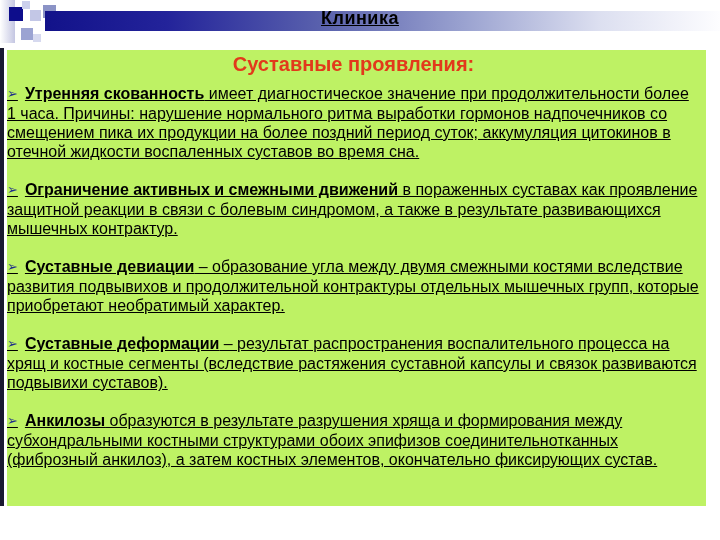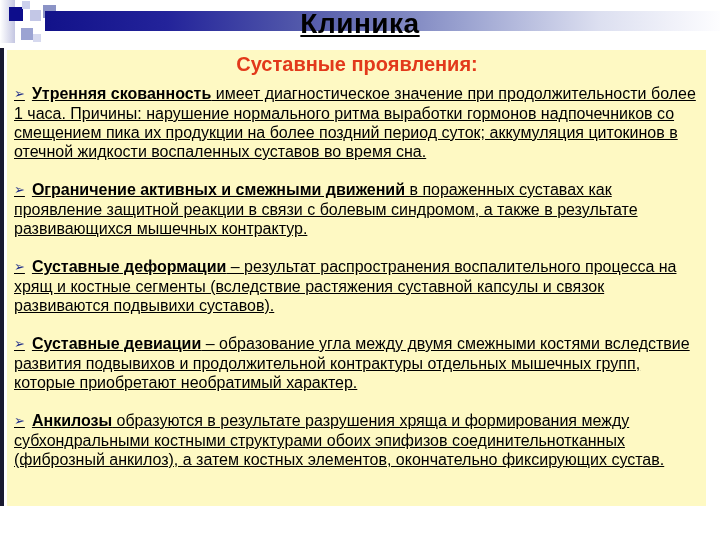--- a/index.html
+++ b/index.html
@@ -24,36 +24,36 @@
   .sq-f { left:33px; top:34px; width:8px;  height:8px;  background:#d6d9ef; }
   
   .banner {
     position:absolute; left:45px; top:11px; width:675px; height:20px;
     background:linear-gradient(to right,
       #12128a 0%, #23239a 18%, #5c64ae 42%, #9aa2d0 62%, #dcdff0 82%, #fdfdff 100%);
   }
   .slide-title {
     position:absolute; left:0; top:9px; width:100%;
     text-align:center;
-    font-size:28px; font-weight:bold; color:#000000;
+    font-size:18px; font-weight:bold; color:#000000;
     text-decoration:underline;
     letter-spacing:0.5px;
     line-height:1.05;
   }
   
   .left-strip {
     position:absolute; left:0; top:48px; width:4px; height:458px;
     background:#191930;
   }
   
   .content-box {
     position:absolute; left:7px; top:50px; width:699px; height:456px;
     box-sizing:border-box;
-    background:#fef9c3;
-    padding:3px 6px 0 7px;
+    background:#bef264;
+    padding:3px 6px 0 0;
   }
   .content-heading {
     text-align:center;
     font-size:20px; font-weight:bold;
     margin:0 0 8px 0;
     color:#e2391b;
   }
   .bullet {
     font-size:16px; line-height:19px;
     color:#000000;
@@ -87,20 +87,20 @@
 
   <div class="left-strip"></div>
 
   <div class="content-box">
     <div class="content-heading">Суставные проявления:</div>
 
     <p class="bullet"><span class="marker">➢</span><b>Утренняя скованность</b><span> имеет диагностическое значение при продолжительности более 1 часа. Причины: нарушение нормального ритма выработки гормонов надпочечников со смещением пика их продукции на более поздний период суток; аккумуляция цитокинов в отечной жидкости воспаленных суставов во время сна.</span></p>
 
     <p class="bullet"><span class="marker">➢</span><b>Ограничение активных и смежными движений</b><span> в пораженных суставах как проявление защитной реакции в связи с болевым синдромом, а также в результате развивающихся мышечных контрактур.</span></p>
 
+    <p class="bullet"><span class="marker">➢</span><b>Суставные девиации</b><span> – образование угла между двумя смежными костями вследствие развития подвывихов и продолжительной контрактуры отдельных мышечных групп, которые приобретают необратимый характер.</span></p>
+
     <p class="bullet"><span class="marker">➢</span><b>Суставные деформации</b><span> – результат распространения воспалительного процесса на хрящ и костные сегменты (вследствие растяжения суставной капсулы и связок развиваются подвывихи суставов).</span></p>
-
-    <p class="bullet"><span class="marker">➢</span><b>Суставные девиации</b><span> – образование угла между двумя смежными костями вследствие развития подвывихов и продолжительной контрактуры отдельных мышечных групп, которые приобретают необратимый характер.</span></p>
 
     <p class="bullet"><span class="marker">➢</span><b>Анкилозы</b><span> образуются в результате разрушения хряща и формирования между субхондральными костными структурами обоих эпифизов соединительнотканных (фиброзный анкилоз), а затем костных элементов, окончательно фиксирующих сустав.</span></p>
   </div>
 
 </div>
 
 </body></html>

